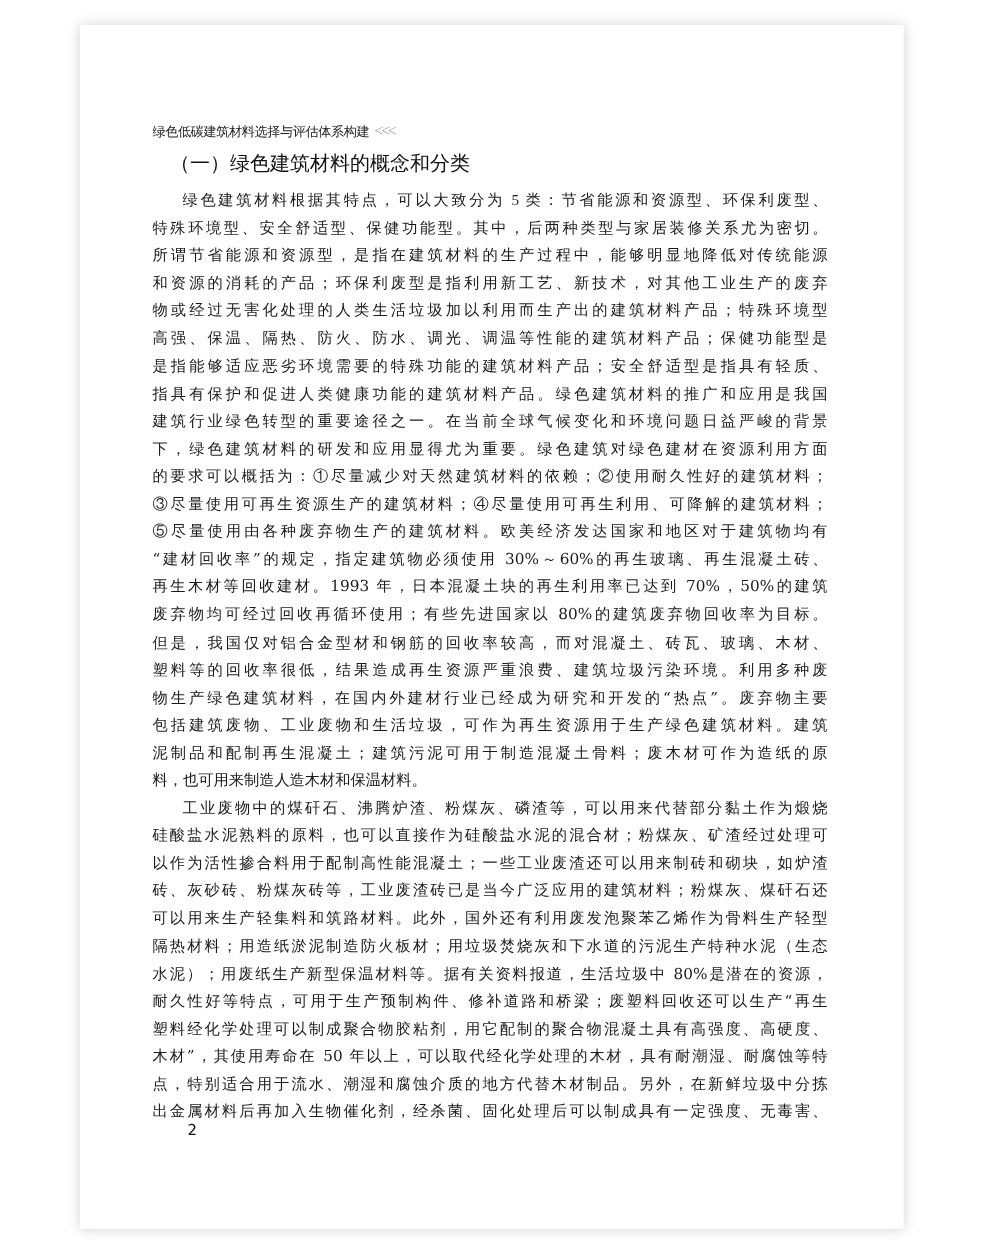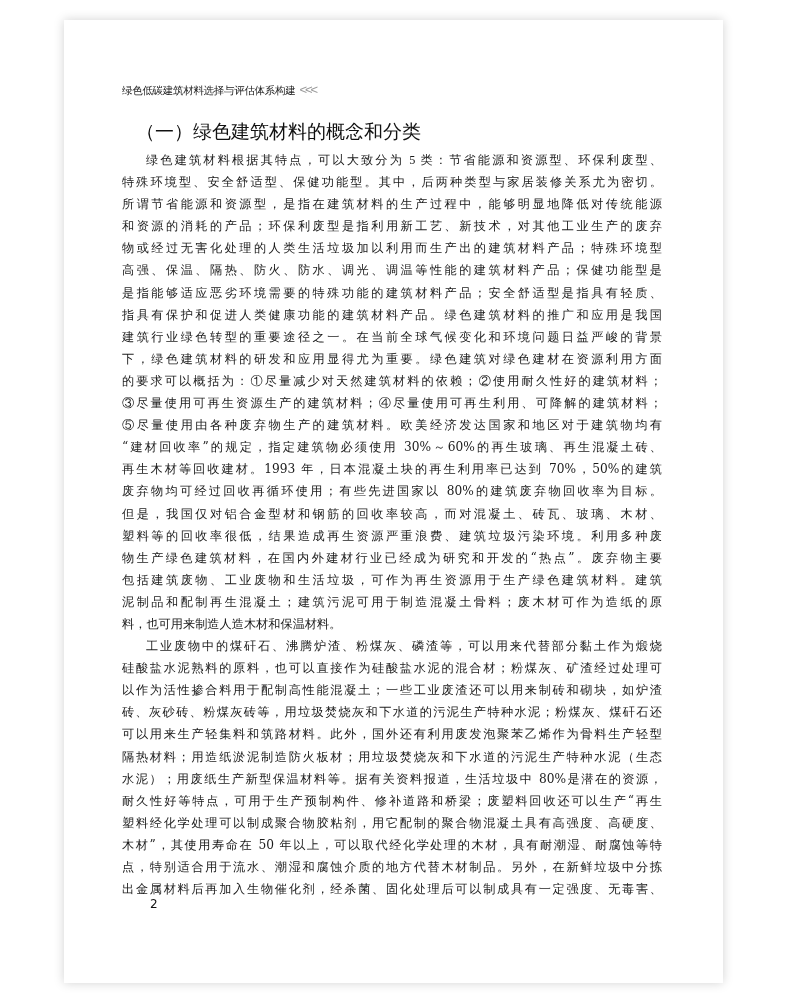--- a/index.html
+++ b/index.html
@@ -12,22 +12,22 @@
     }
     .page {
       position: absolute;
       left: 64px; top: 20px;
       width: 659px; height: 963px;
       background: #ffffff;
       box-shadow: 0 0 10px rgba(0,0,0,0.18);
     }
     .running-head {
       position: absolute;
-      left: 58px; top: 62px;
-      font-family: Liberation Sans, sans-serif;
+      left: 58px; top: 77px;
+      font-family: Liberation Serif, serif;
       font-size: 10.5px;
       color: #222;
       white-space: nowrap;
       letter-spacing: -0.3px;
     }
     .running-head .chev {
       color: #999;
       font-size: 13px;
       letter-spacing: -2px;
       margin-left: 4px;
@@ -46,21 +46,21 @@
       text-align: justify;
       text-align-last: justify;
       height: 22.1px;
       overflow: visible;
     }
     .line.last { text-align-last: left; }
     .line.indent { padding-left: 24px; font-family: Liberation Serif, serif; }
     .heading {
       display: block;
       font-family: "DejaVu Sans", "Liberation Sans", sans-serif;
-      font-size: 19px;
+      font-size: 16px;
       color: #111;
       padding-left: 14px;
       height: 30px;
       line-height: 28px;
       margin-bottom: 2px;
     }
     .page-number {
       position: absolute;
       left: 86px; top: 877px;
       font-family: "DejaVu Sans", "Liberation Sans", sans-serif;
@@ -100,21 +100,21 @@
         <span class="line">塑料等的回收率很低，结果造成再生资源严重浪费、建筑垃圾污染环境。利用多种废</span>
         <span class="line">物生产绿色建筑材料，在国内外建材行业已经成为研究和开发的“热点”。废弃物主要</span>
         <span class="line">包括建筑废物、工业废物和生活垃圾，可作为再生资源用于生产绿色建筑材料。建筑</span>
         <span class="line">泥制品和配制再生混凝土；建筑污泥可用于制造混凝土骨料；废木材可作为造纸的原</span>
         <span class="line last">料，也可用来制造人造木材和保温材料。</span>
       </div>
     <div id="para2">
         <span class="line indent">工业废物中的煤矸石、沸腾炉渣、粉煤灰、磷渣等，可以用来代替部分黏土作为煅烧</span>
         <span class="line">硅酸盐水泥熟料的原料，也可以直接作为硅酸盐水泥的混合材；粉煤灰、矿渣经过处理可</span>
         <span class="line">以作为活性掺合料用于配制高性能混凝土；一些工业废渣还可以用来制砖和砌块，如炉渣</span>
-        <span class="line">砖、灰砂砖、粉煤灰砖等，用垃圾焚烧灰和下水道的污泥生产特种水泥；粉煤灰、煤矸石还</span>
+        <span class="line">砖、灰砂砖、粉煤灰砖等，工业废渣砖已是当今广泛应用的建筑材料；粉煤灰、煤矸石还</span>
         <span class="line">可以用来生产轻集料和筑路材料。此外，国外还有利用废发泡聚苯乙烯作为骨料生产轻型</span>
         <span class="line">隔热材料；用造纸淤泥制造防火板材；用垃圾焚烧灰和下水道的污泥生产特种水泥（生态</span>
         <span class="line">水泥）；用废纸生产新型保温材料等。据有关资料报道，生活垃圾中 80%是潜在的资源，</span>
         <span class="line">耐久性好等特点，可用于生产预制构件、修补道路和桥梁；废塑料回收还可以生产“再生</span>
         <span class="line">塑料经化学处理可以制成聚合物胶粘剂，用它配制的聚合物混凝土具有高强度、高硬度、</span>
         <span class="line">木材”，其使用寿命在 50 年以上，可以取代经化学处理的木材，具有耐潮湿、耐腐蚀等特</span>
         <span class="line">点，特别适合用于流水、潮湿和腐蚀介质的地方代替木材制品。另外，在新鲜垃圾中分拣</span>
         <span class="line">出金属材料后再加入生物催化剂，经杀菌、固化处理后可以制成具有一定强度、无毒害、</span>
       </div>
   </div>

